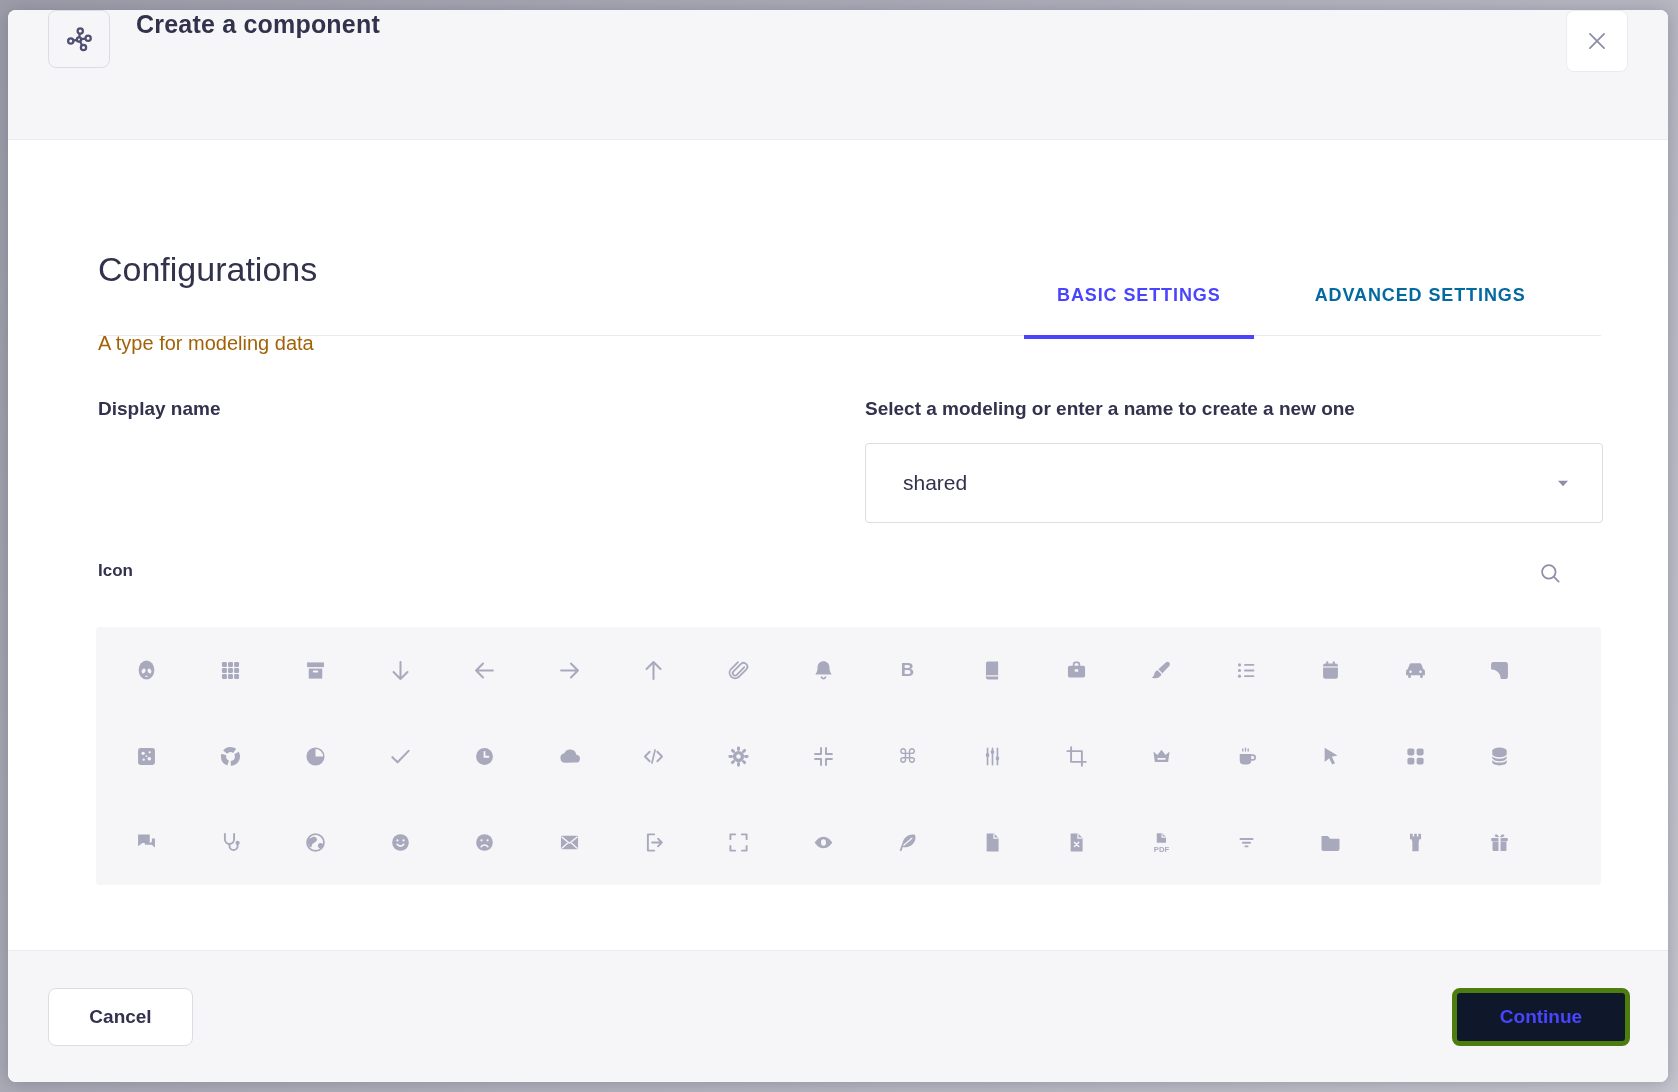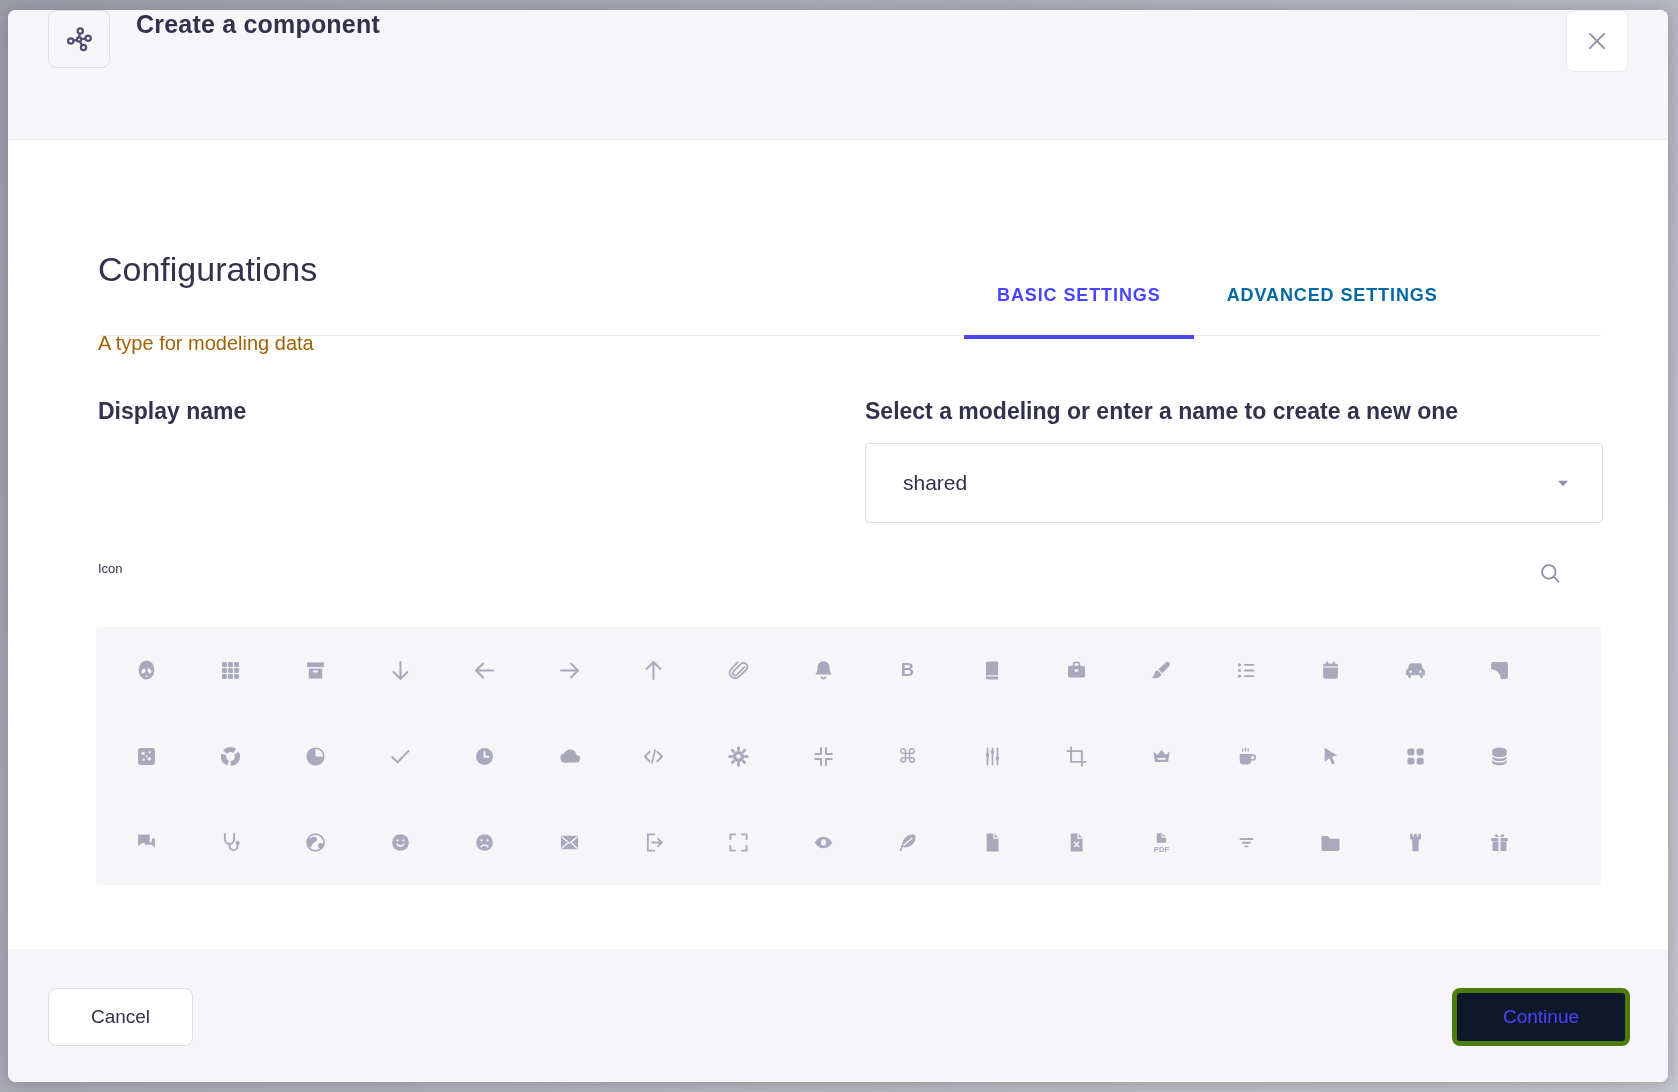--- a/index.html
+++ b/index.html
@@ -21,56 +21,56 @@
   .close-btn { margin-left:auto; width:62px; height:62px; background:#ffffff;
     border:1px solid #eaeaef; border-radius:8px; display:flex; align-items:center;
     justify-content:center; cursor:pointer; color:#8e8ea9; }
 
   
   .heading { position:absolute; left:90px; top:240px; font-size:34px; font-weight:normal; color:#32324d; }
   .subheading { position:absolute; left:90px; top:322px; font-size:20px; color:#a16207; }
   .divider { position:absolute; left:90px; width:1503px; top:325px; height:1px; background:#eaeaef; }
 
   
-  .tabs { position:absolute; top:245px; height:84px; left:956px; display:flex; }
+  .tabs { position:absolute; top:245px; height:84px; left:1016px; display:flex;gap:28px; }
   .tab { padding:0 33px; display:flex; align-items:center; font-size:18px; font-weight:bold;
     letter-spacing:.9px; cursor:pointer; border-bottom:4px solid transparent; }
   .tab.active { color:#4945ff; border-bottom-color:#4945ff; }
   .tab.inactive { color:#0369a1; }
 
   
-  .field-label { position:absolute; top:388px; font-size:23px; font-weight:bold; color:#32324d; }
+  .field-label { position:absolute; top:388px; font-size:19px; font-weight:bold; color:#32324d; }
   .label-left { left:90px; } .label-right { left:857px; }
   .input-box { position:absolute; top:433px; height:80px; width:738px; background:#fff;
     border:1px solid #dcdce4; border-radius:4px; display:flex; align-items:center; }
   .box-left { left:90px; } .box-right { left:857px; cursor:pointer; }
   .text-input { border:none; outline:none; width:100%; height:100%; padding:0 36px;
     font-size:21px; color:#32324d; background:transparent;
     font-family:"Liberation Sans","DejaVu Sans",sans-serif; border-radius:4px; }
   .select-value { padding-left:37px; font-size:21px; color:#32324d; }
   .select-caret { margin-left:auto; margin-right:28px; color:#8e8ea9; display:flex; }
 
   
-  .icon-label { position:absolute; left:90px; top:551px; font-size:13px; font-weight:normal; color:#32324d; }
+  .icon-label { position:absolute; left:90px; top:551px; font-size:17px; font-weight:bold; color:#32324d; }
   .icon-search-btn { position:absolute; left:1522px; top:543px; width:40px; height:40px;
     display:flex; align-items:center; justify-content:center; color:#8e8ea9;
     background:transparent; border:none; cursor:pointer; }
   .icon-grid { position:absolute; left:88px; top:617px; width:1505px; height:258px;
     background:#f6f6f9; border-radius:4px;
     display:grid; grid-template-columns:repeat(17,84.6px); grid-template-rows:repeat(3,86px);
     padding-left:8px; }
   .icon-cell { display:flex; align-items:center; justify-content:center;
     color:#a9a9bd; cursor:pointer; }
   .icon-cell svg { display:block; }
 
   
   .modal-footer { position:absolute; left:0; right:0; top:940px; height:132px;
     background:#f6f6f9; border-top:1px solid #eaeaef;
     display:flex; align-items:center; justify-content:space-between; padding:0 38px 0 40px; }
-  .btn { height:58px; border-radius:8px; font-size:19px; font-weight:normal; cursor:pointer;
+  .btn { height:58px; border-radius:8px; font-size:19px; font-weight:bold; cursor:pointer;
     font-family:"Liberation Sans","DejaVu Sans",sans-serif; padding:0 34px; }
   .btn-cancel { background:#ffffff; border:1px solid #dcdce4; color:#32324d; min-width:145px; }
   .btn-continue { background:#0f172a; border:5px solid #4d7c0f; color:#4945ff; min-width:178px; }
 </style>
 </head>
 <body>
 
 <div class="modal">
 
   <div class="modal-header">

